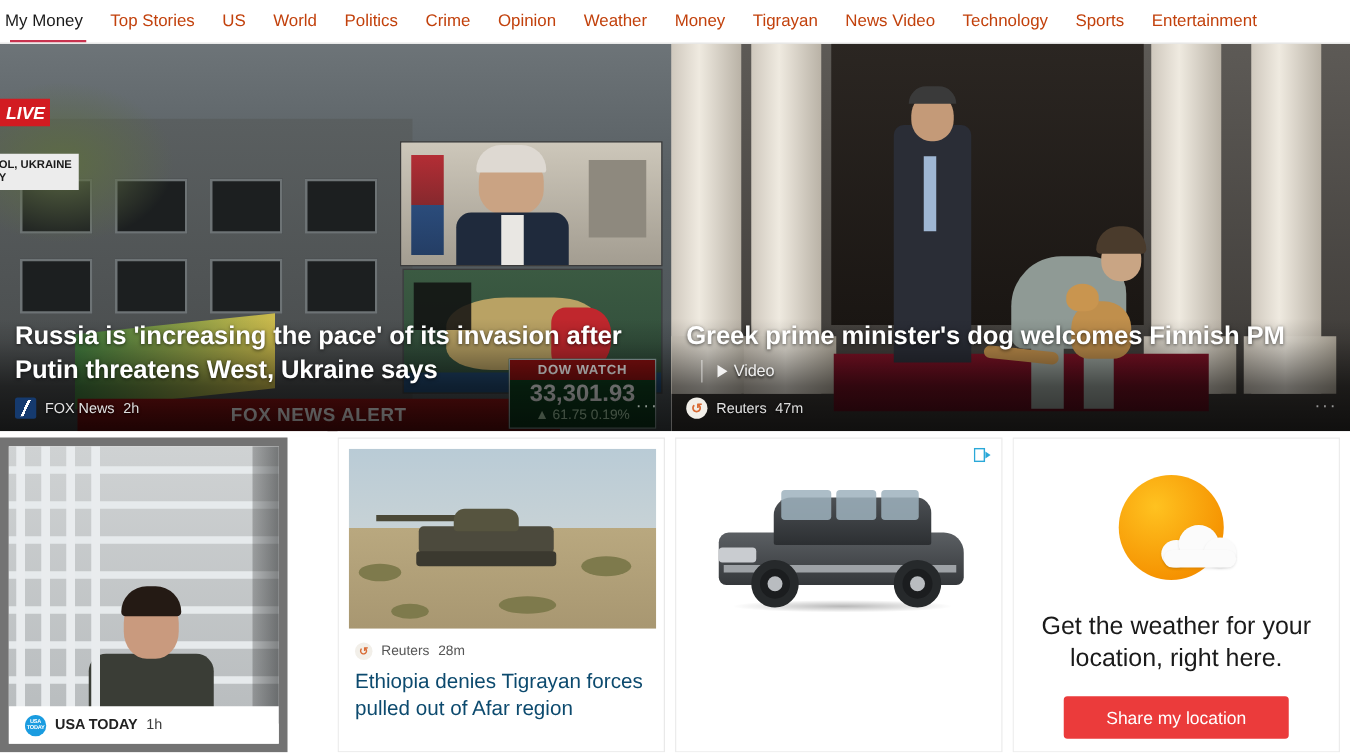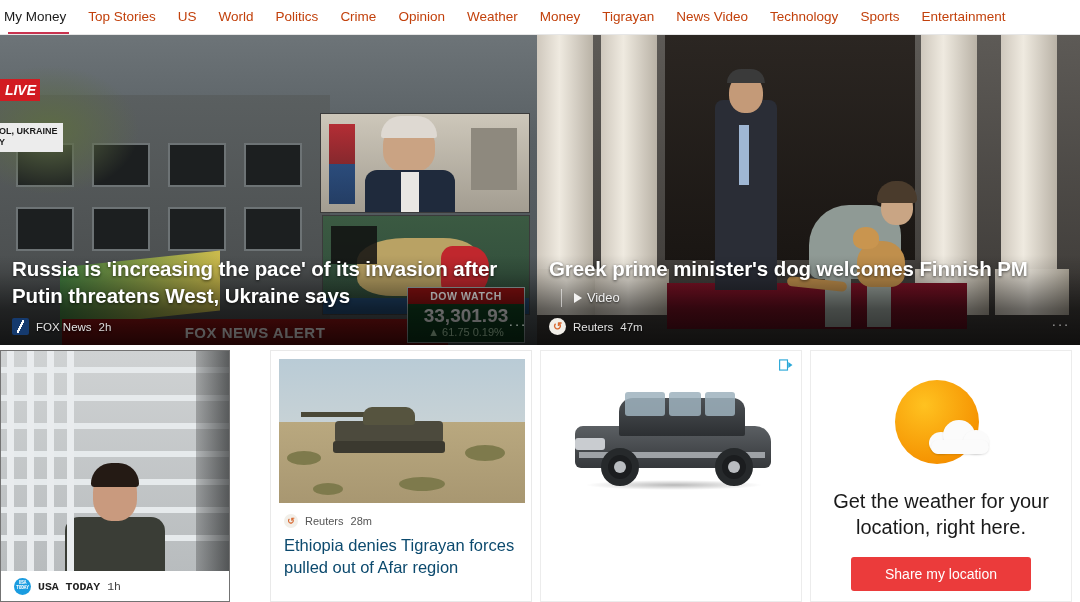--- a/index.html
+++ b/index.html
@@ -187,22 +187,21 @@
   .card-inner {
     position: absolute;
     background: #fff;
     border: 1px solid #e9e9e9;
     overflow: hidden;
   }
 
   
   .c1 {
     left: 0; top: 5px; width: 230px; height: 252px;
-    border: 1px solid #737373;
-    font-family: Liberation Mono, monospace;
+    border: 7px solid #737373;
   }
   .c1-img {
     position: absolute; left: 0; top: 0; width: 257px; height: 222px;
     overflow: hidden;
   }
   .c1-foot {
     position: absolute; left: 0; bottom: 0; width: 257px; height: 30px;
     background: #fff;
     display: flex; align-items: center; gap: 7px;
     padding-left: 13px;

